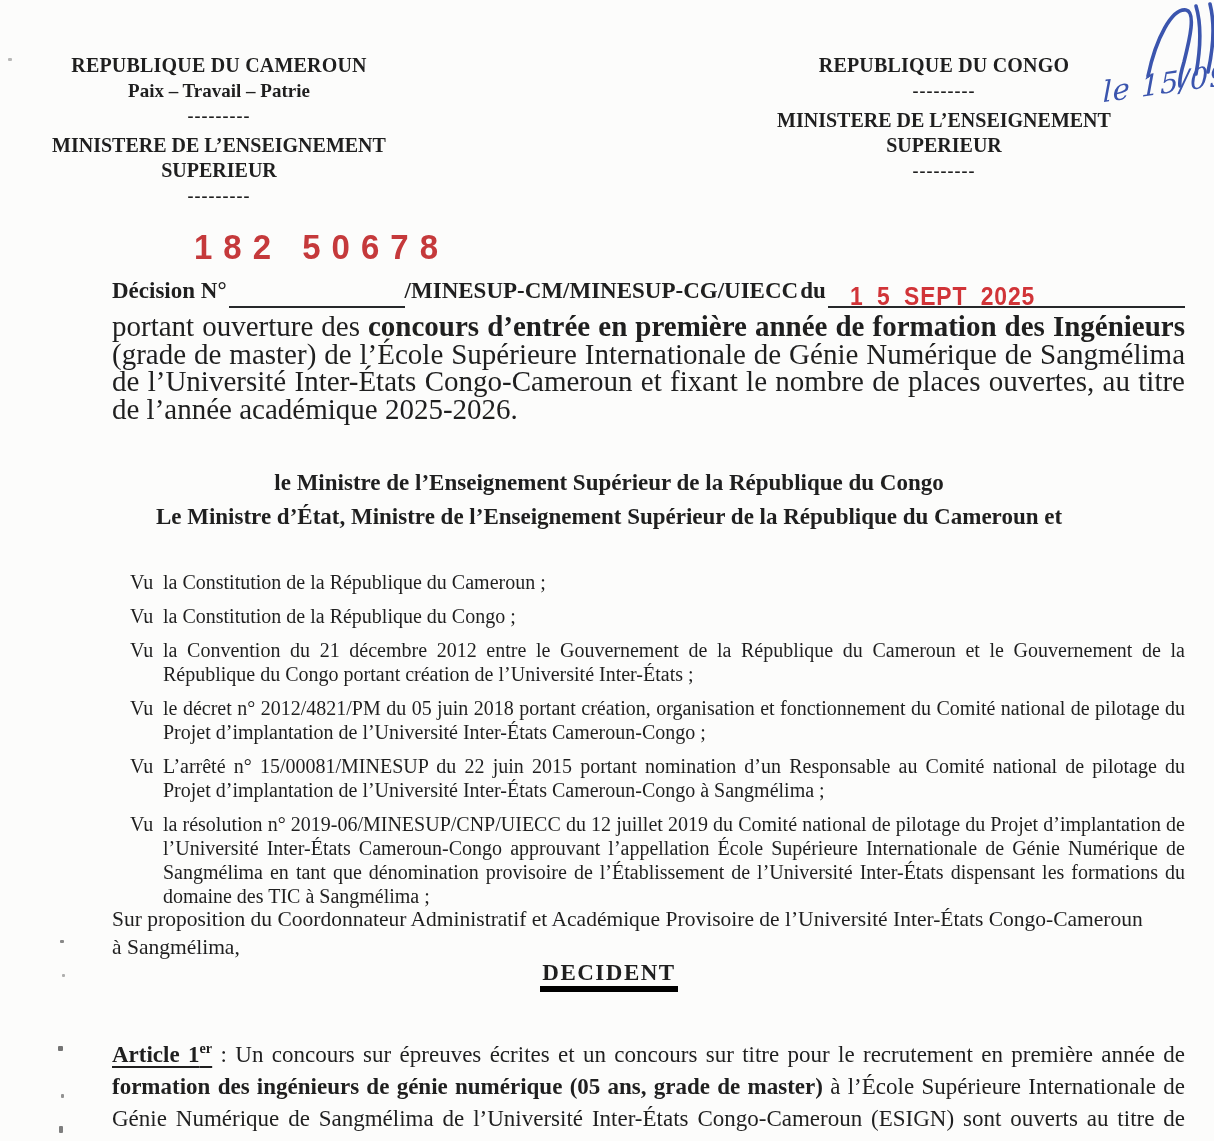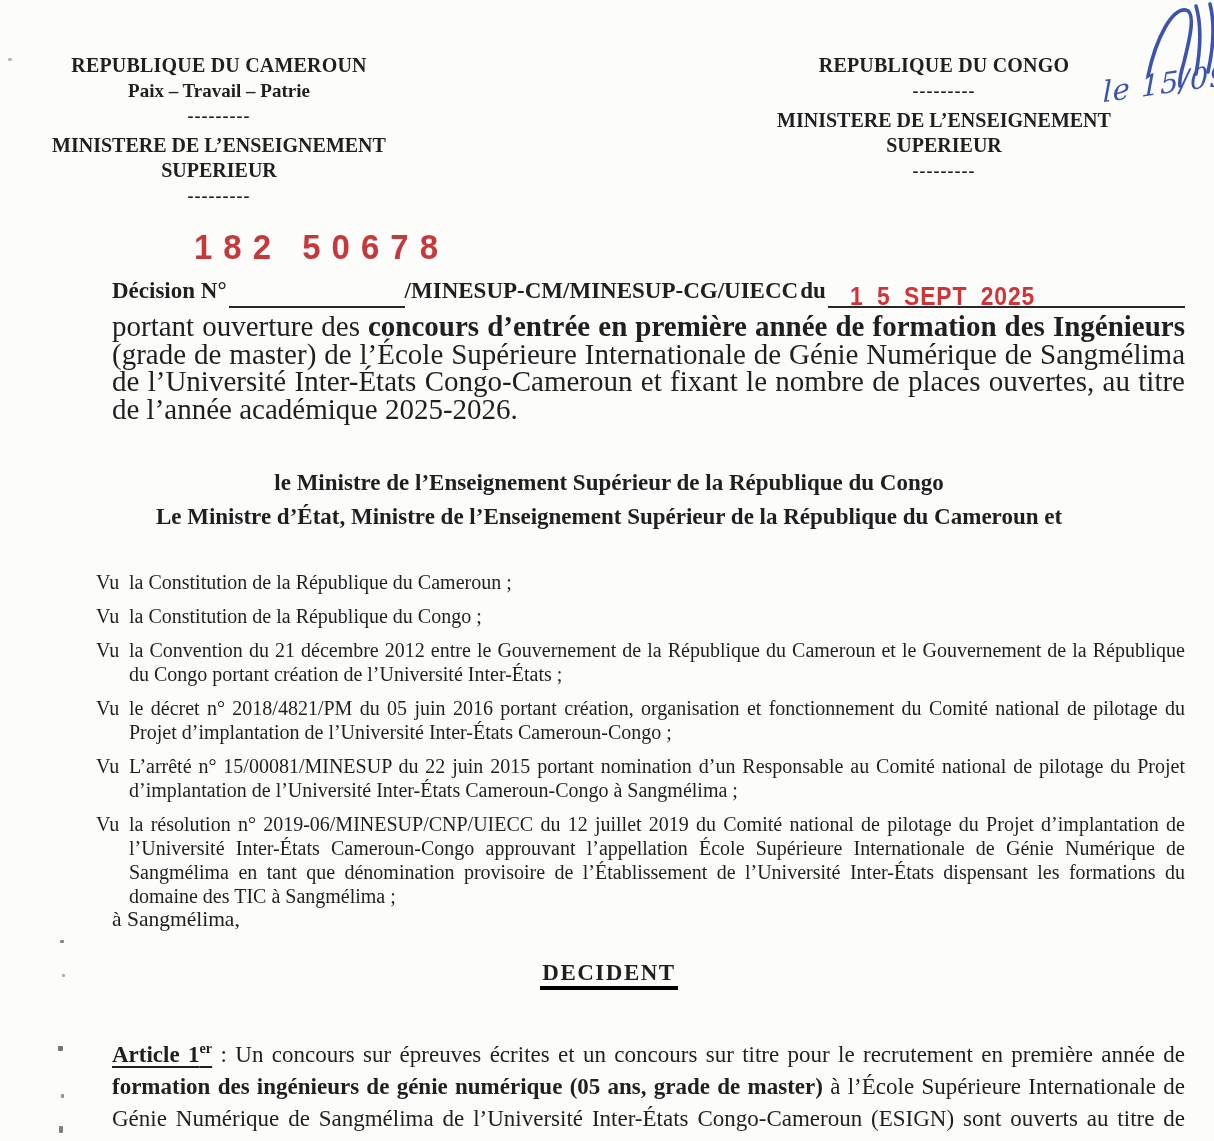--- a/index.html
+++ b/index.html
@@ -57,32 +57,32 @@
   .intro{
     position:absolute;left:112px;top:313px;width:1073px;
     font-size:29px;line-height:27.6px;text-align:justify;
   }
   .ministers{
     position:absolute;left:64px;top:466px;width:1090px;
     text-align:center;font-weight:bold;font-size:23px;line-height:34px;
   }
   .vu-list{position:absolute;left:96px;top:570px;width:1089px;}
   .vu-item{display:flex;margin-bottom:10px;font-size:20px;line-height:24px;}
-  .vu-label{width:33px;flex:none;}
+  .vu-label{width:33px;flex:none;margin-left:34px;}
   .vu-text{flex:1;text-align:justify;}
   .sur{
     position:absolute;left:112px;top:905px;width:1073px;
     font-size:21.5px;line-height:28px;
   }
   .decident{
     position:absolute;left:64px;top:960px;width:1090px;text-align:center;
   }
   .decident span{
     font-weight:bold;font-size:23px;letter-spacing:1.5px;
-    border-bottom:4px solid #000000;padding:0 2px 1px 2px;
+    border-bottom:6px solid #000000;padding:0 2px 1px 2px;
   }
   .article{
     position:absolute;left:112px;top:1032px;width:1073px;
     font-size:23px;line-height:32px;text-align:justify;
   }
   .art-label{font-weight:bold;text-decoration:underline;text-underline-offset:4px;text-decoration-thickness:2px;}
   .bold{font-weight:bold;}
   sup{font-size:.62em;margin-top:28px;}
   
   .speck{position:absolute;background:#3a3a3a;border-radius:1px;}
@@ -156,33 +156,34 @@
     <div class="vu-item">
       <span class="vu-label">Vu</span>
       <span class="vu-text">la Constitution de la République du Congo ;</span>
     </div>
     <div class="vu-item">
       <span class="vu-label">Vu</span>
       <span class="vu-text">la Convention du 21 décembre 2012 entre le Gouvernement de la République du Cameroun et le Gouvernement de la République du Congo portant création de l’Université Inter-États ;</span>
     </div>
     <div class="vu-item">
       <span class="vu-label">Vu</span>
-      <span class="vu-text">le décret n° 2018/4821/PM du 05 juin 2016 portant création, organisation et fonctionnement du Comité national de pilotage du Projet d’implantation de l’Université Inter-États Cameroun-Congo ;</span>
+      <span class="vu-text">le décret n° 2012/4821/PM du 05 juin 2018 portant création, organisation et fonctionnement du Comité national de pilotage du Projet d’implantation de l’Université Inter-États Cameroun-Congo ;</span>
     </div>
     <div class="vu-item">
       <span class="vu-label">Vu</span>
       <span class="vu-text">L’arrêté n° 15/00081/MINESUP du 22 juin 2015 portant nomination d’un Responsable au Comité national de pilotage du Projet d’implantation de l’Université Inter-États Cameroun-Congo à Sangmélima ;</span>
     </div>
     <div class="vu-item">
       <span class="vu-label">Vu</span>
       <span class="vu-text">la résolution n° 2019-06/MINESUP/CNP/UIECC du 12 juillet 2019 du Comité national de pilotage du Projet d’implantation de l’Université Inter-États Cameroun-Congo approuvant l’appellation École Supérieure Internationale de Génie Numérique de Sangmélima en tant que dénomination provisoire de l’Établissement de l’Université Inter-États dispensant les formations du domaine des TIC à Sangmélima ;</span>
     </div>
   </div>
 
   <div class="sur">
+    <div>Sur proposition du Coordonnateur Administratif et Académique Provisoire de l’Université Inter-États Congo-Cameroun</div>
     <div>à Sangmélima,</div>
   </div>
 
   <div class="decident">
     <span>DECIDENT</span>
   </div>
 
   <div class="article">
     <span class="art-label"><span>Article 1</span><sup>er</sup></span><span> : </span><span>Un concours sur épreuves écrites et un concours sur titre pour le recrutement en première année de </span><span class="bold">formation des ingénieurs de génie numérique (05 ans, grade de master)</span><span> à l’École Supérieure Internationale de Génie Numérique de Sangmélima de l’Université Inter-États Congo-Cameroun (ESIGN) sont ouverts au titre de l’année académique 2025-2026.</span>
   </div>

